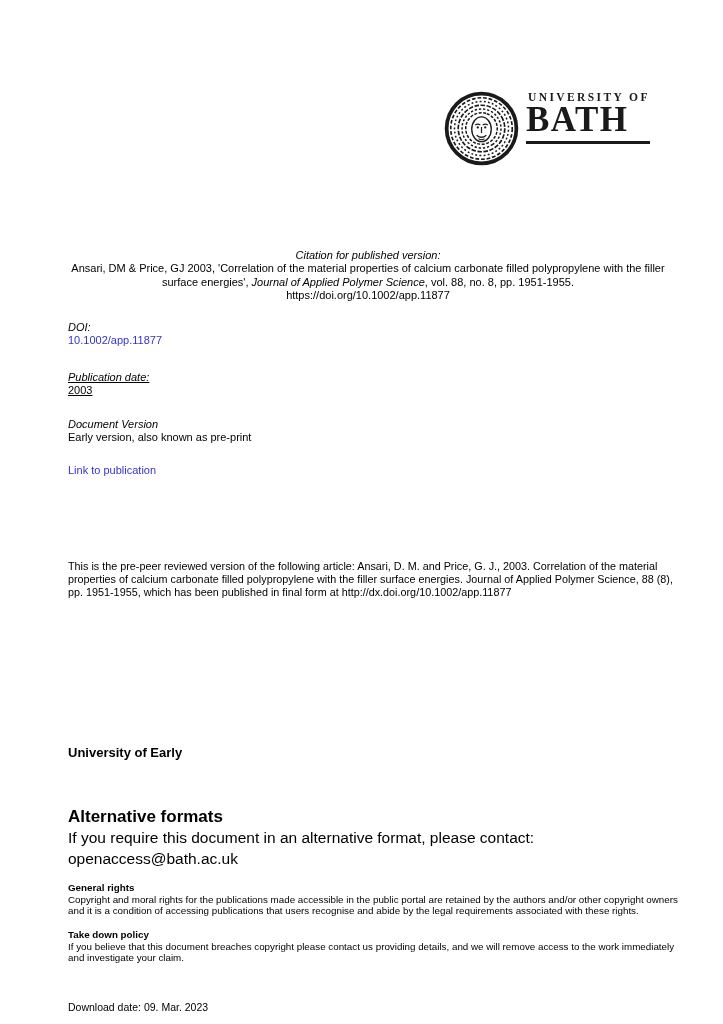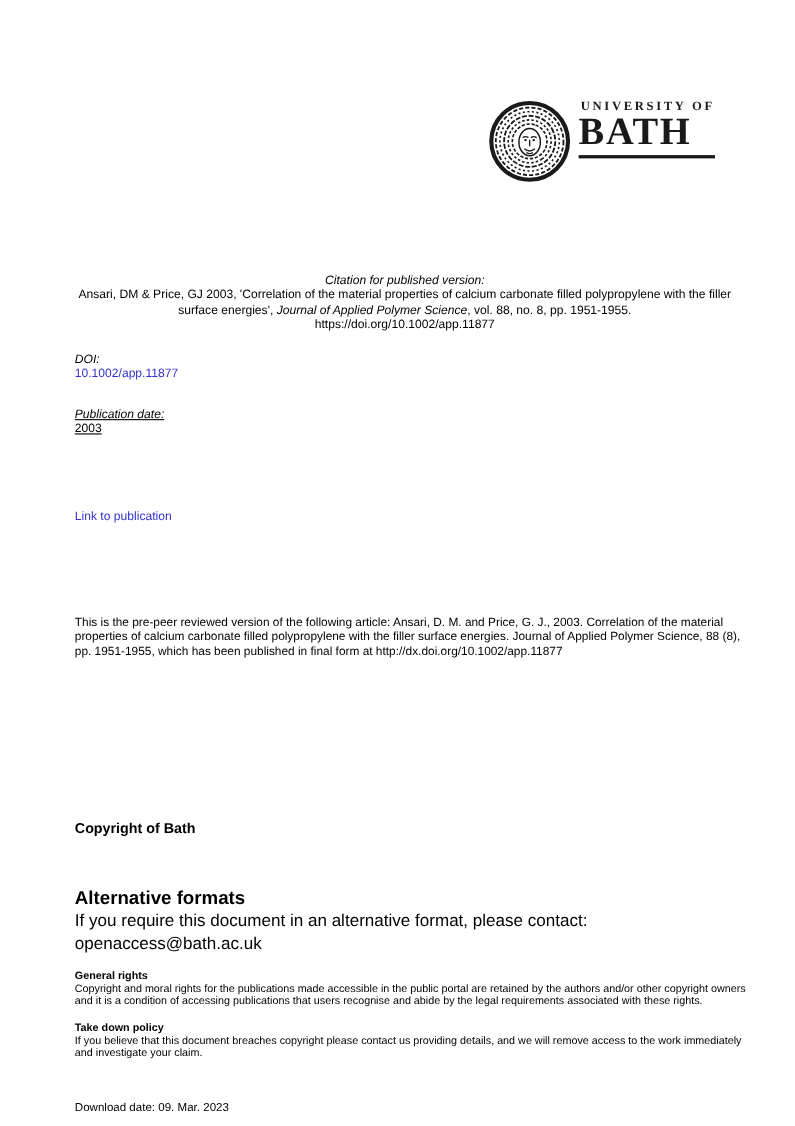--- a/index.html
+++ b/index.html
@@ -101,28 +101,32 @@
   <div class="abs sec-doi small">
     <div class="it">DOI:</div>
     <a class="link blocklink">10.1002/app.11877</a>
   </div>
 
   <div class="abs sec-pubdate small">
     <div class="it">Publication date:</div>
     <div>2003</div>
   </div>
 
+  <div class="abs sec-docver small">
+    <div class="it">Document Version</div>
+    <div>Early version, also known as pre-print</div>
+  </div>
 
   <div class="abs sec-publink small">
     <a class="link">Link to publication</a>
   </div>
 
   <p class="abs sec-notice">This is the pre-peer reviewed version of the following article: Ansari, D. M. and Price, G. J., 2003. Correlation of the material properties of calcium carbonate filled polypropylene with the filler surface energies. Journal of Applied Polymer Science, 88 (8), pp. 1951-1955, which has been published in final form at http://dx.doi.org/10.1002/app.11877</p>
 
-  <div class="abs sec-university">Copyright of Bath</div>
+  <div class="abs sec-university">University of Early</div>
 
   <div class="abs sec-altformats">
     <div class="alt-heading">Alternative formats</div>
     <div class="alt-body">If you require this document in an alternative format, please contact:</div>
     <div class="alt-body">openaccess@bath.ac.uk</div>
   </div>
 
   <div class="abs sec-takedown">
     <div class="fine-heading">Take down policy</div>
     <p class="fine-body">If you believe that this document breaches copyright please contact us providing details, and we will remove access to the work immediately and investigate your claim.</p>

